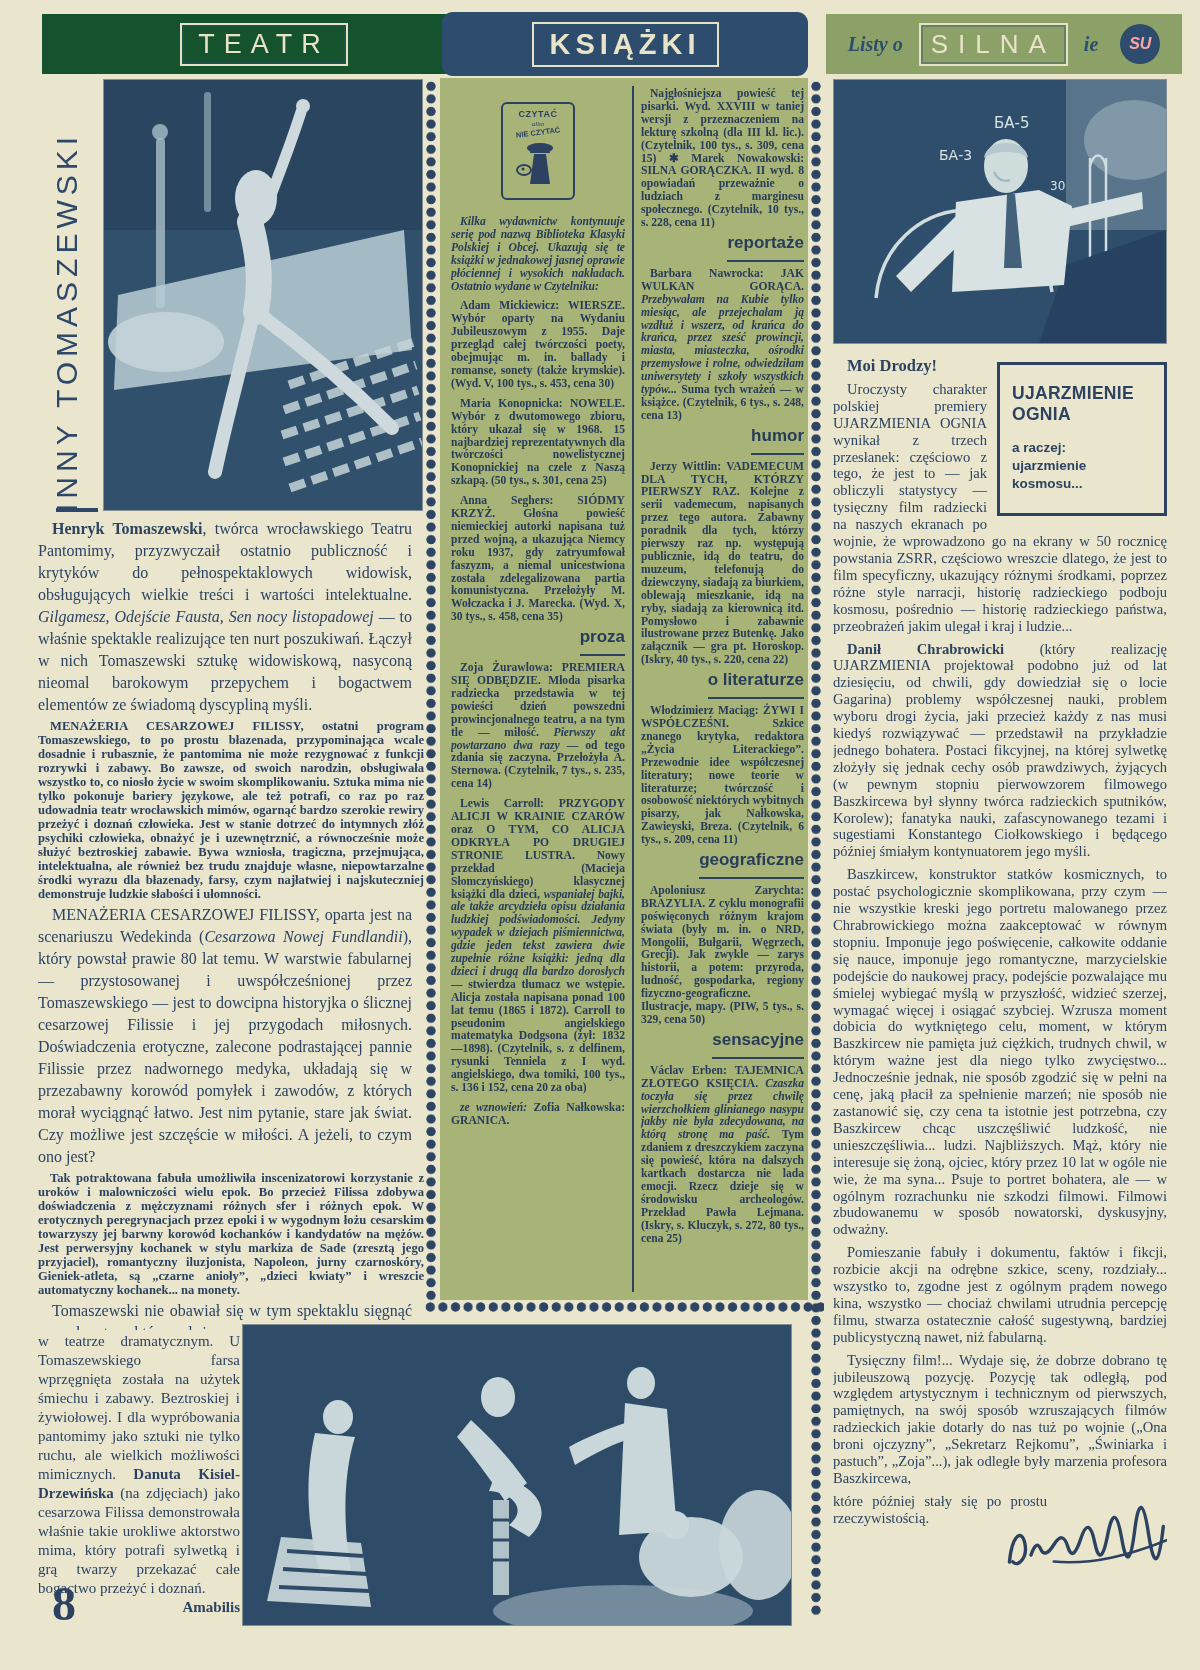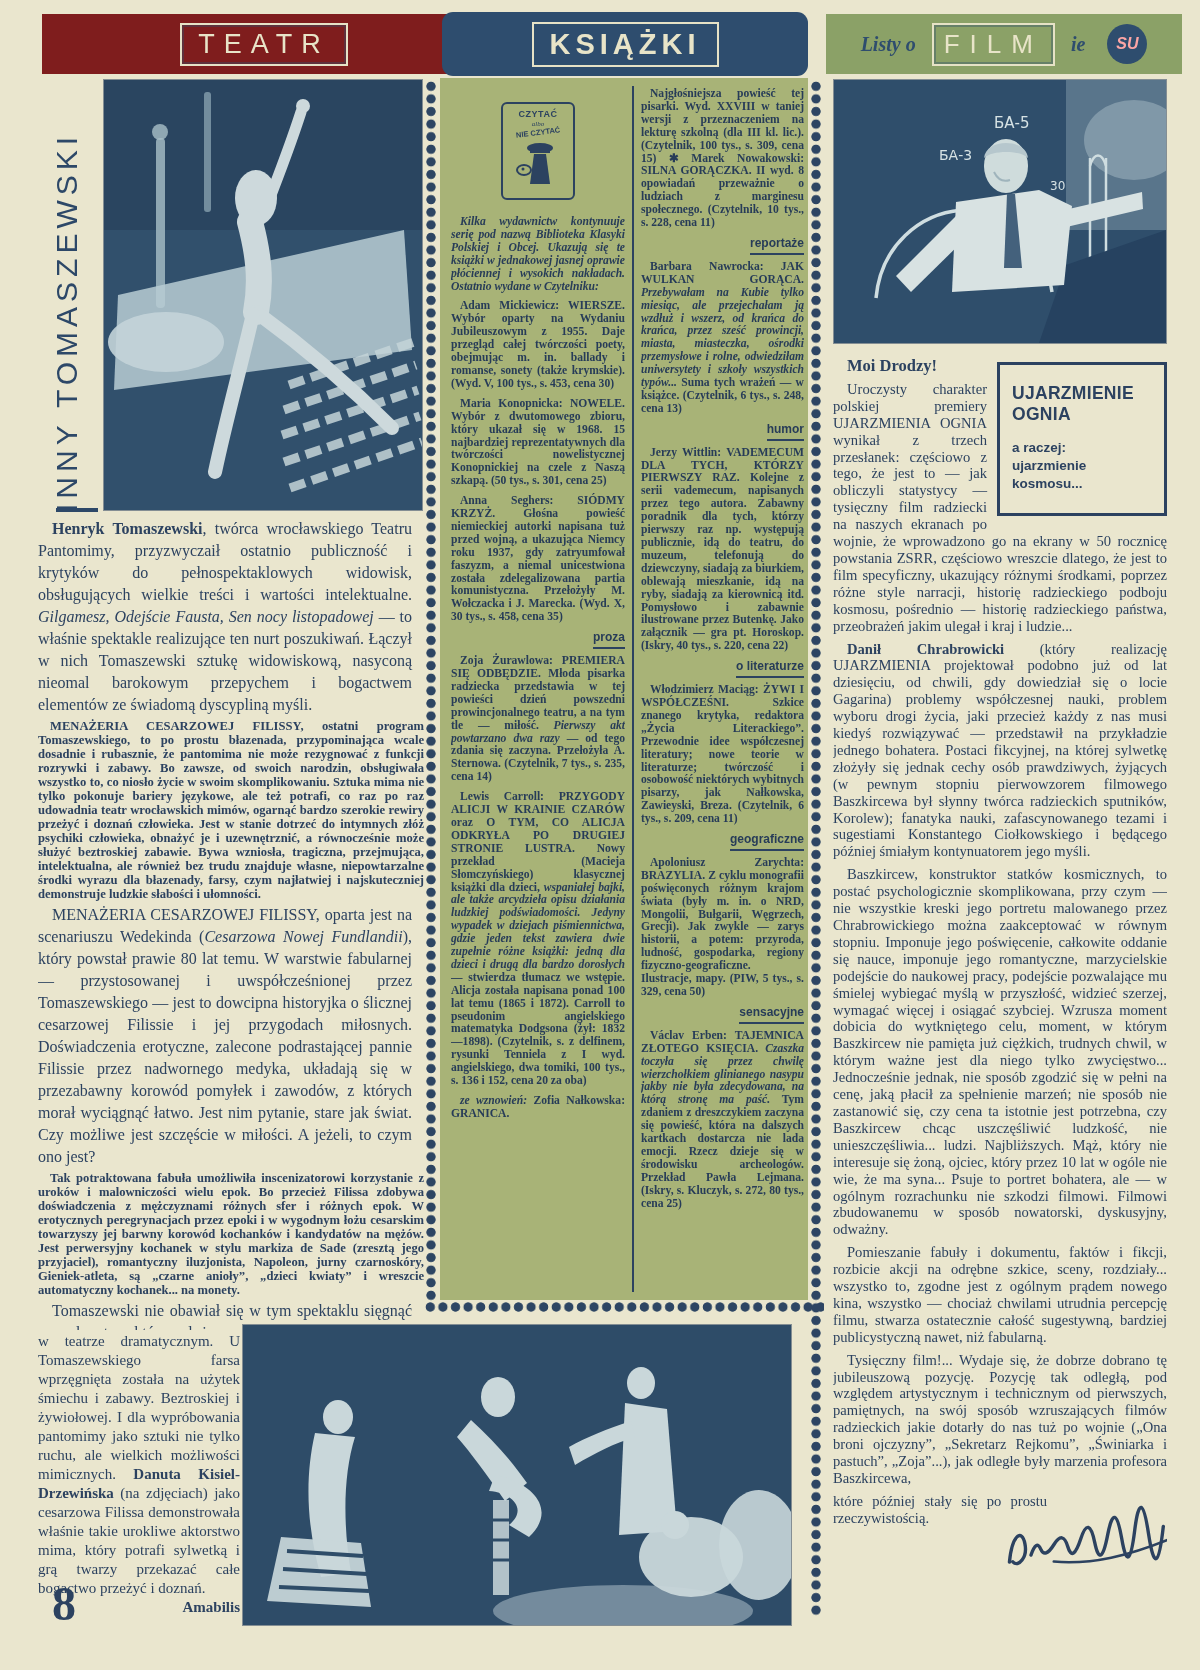--- a/index.html
+++ b/index.html
@@ -1,21 +1,21 @@
 <!DOCTYPE html>
 <html><head>
 <meta charset="utf-8">
 <style>
   html,body{margin:0;padding:0;background:#d8d4bc;}
   #page{position:relative;width:1200px;height:1670px;background:#eae6ce;
         font-family:"Liberation Serif",serif;color:#2c4260;overflow:hidden;}
 
   
   .banner{position:absolute;top:14px;height:60px;display:flex;align-items:center;justify-content:center;}
-  #b-teatr{left:42px;width:444px;background:#7f1d1d;}
+  #b-teatr{left:42px;width:444px;background:#14532d;}
   #b-ksiazki{left:442px;top:12px;width:366px;height:64px;background:#2e4d6e;border-radius:11px;}
   #b-film{left:826px;width:356px;background:#8ba167;gap:16px;}
   .frame{border:2px solid #e6e2c6;box-shadow:inset 0 0 0 2px #30506c66;padding:4px 16px;
          color:#e8e4c8;font-family:"Liberation Sans",sans-serif;white-space:nowrap;}
   #t-teatr{font-size:27px;letter-spacing:9px;}
   #t-ksiazki{font-size:29px;letter-spacing:5px;font-weight:bold;}
   #t-film{font-size:26px;letter-spacing:10px;padding:4px 10px;}
   .script{font:italic 20px "Liberation Serif",serif;color:#2e4d6e;font-weight:bold;}
   .su{width:40px;height:40px;border-radius:50%;background:#2e4d6e;color:#fca5a5;
       display:flex;align-items:center;justify-content:center;
@@ -55,22 +55,22 @@
           background-size:12.6px 14px;background-position:left center;}
   #dots-bottom{left:424px;top:1300px;width:400px;}
   #mid-divider{position:absolute;left:632px;top:86px;width:2px;height:1206px;background:#2c4260;}
 
   .subcol{position:absolute;top:88px;font-size:11.6px;line-height:12.9px;font-weight:bold;
           text-align:justify;color:#273c58;overflow:hidden;}
   #sub-left{left:451px;width:174px;height:1206px;}
   #sub-right{left:641px;width:163px;height:1206px;}
   .entry{margin:0 0 7px 0;text-indent:9px;}
   .bk-head{text-align:right;margin:3px 0 6px 0;}
-  .bk-head span{display:inline-block;font-family:"Liberation Sans",sans-serif;font-size:12px;
-                font-weight:bold;border-bottom:2.5px solid #2c4260;padding-bottom:3px;}
+  .bk-head span{display:inline-block;font-family:"Liberation Sans",sans-serif;font-size:17px;
+                font-weight:bold;border-bottom:2.5px solid #2c4260;padding-bottom:10px;}
   #stamp{width:70px;height:90px;margin:14px auto 16px auto;border:2.5px solid #2c4260;
          border-radius:6px;display:flex;flex-direction:column;align-items:center;
          font-family:"Liberation Sans",sans-serif;color:#2c4260;padding-top:4px;}
   #stamp .s1{font-size:9px;font-weight:bold;letter-spacing:.5px;}
   #stamp .s2{font:italic 7px "Liberation Serif",serif;margin:-1px 0;}
   #stamp .s3{font-size:7.5px;font-weight:bold;transform:rotate(-7deg);}
   .footerline{margin-top:6px;}
 
   
   #film-body{position:absolute;left:833px;top:352px;width:334px;height:1272px;overflow:hidden;
@@ -94,21 +94,21 @@
 <div id="page">
 
   <div class="banner" id="b-teatr">
     <div class="frame" id="t-teatr">TEATR</div>
   </div>
   <div class="banner" id="b-ksiazki">
     <div class="frame" id="t-ksiazki">KSIĄŻKI</div>
   </div>
   <div class="banner" id="b-film">
     <span class="script">Listy o</span>
-    <div class="frame" id="t-film">FILM</div>
+    <div class="frame" id="t-film">SILNA</div>
     <span class="script">ie</span>
     <div class="su">SU</div>
   </div>
 
   <div class="vtitle">INNY TOMASZEWSKI</div>
   <div class="vdash"></div>
 
   <div class="photo" id="photo1">
     <svg viewBox="0 0 318 430" preserveAspectRatio="none">
       <rect x="0" y="0" width="318" height="430" fill="#31506c"></rect>

